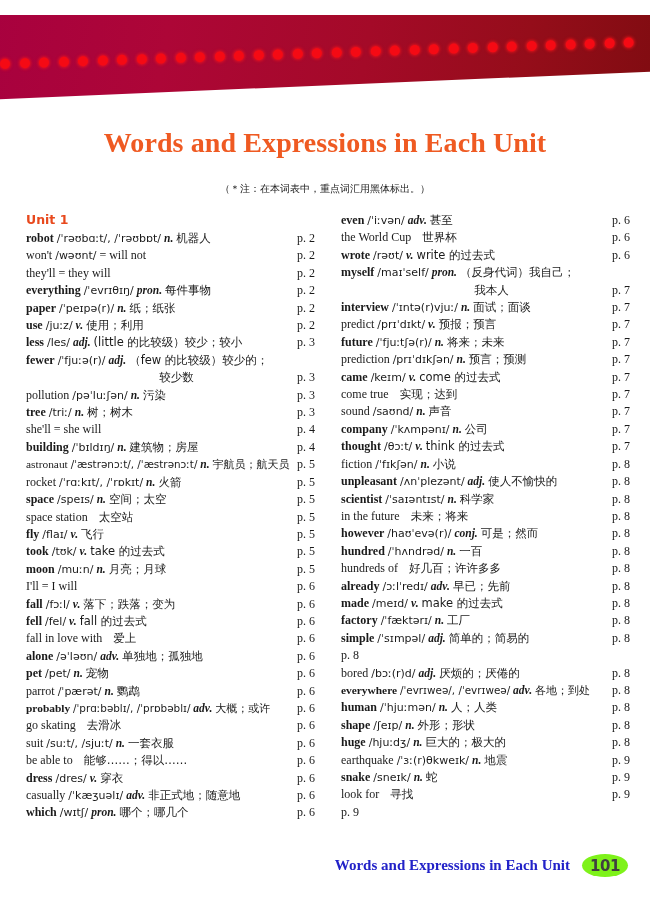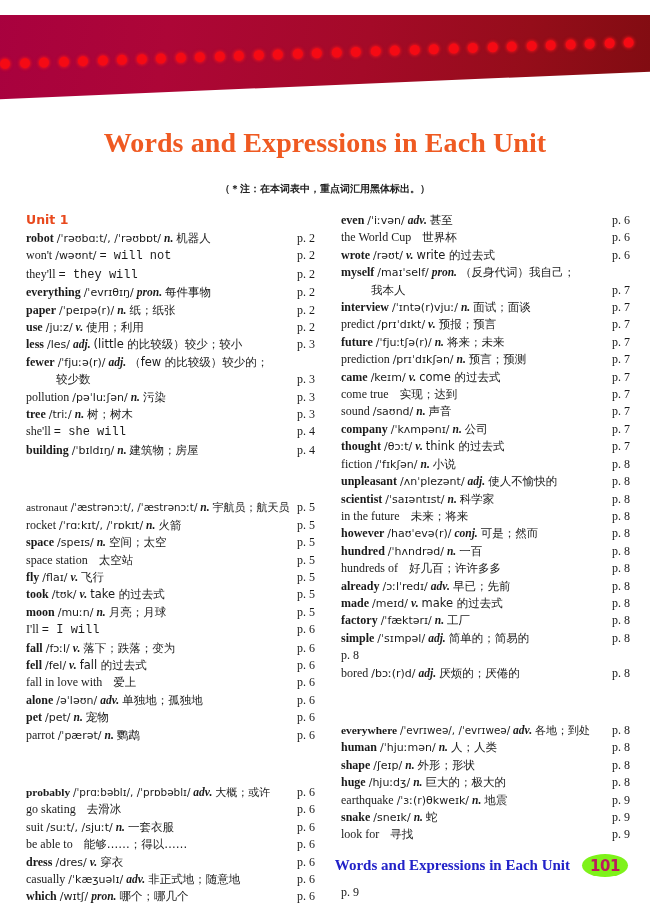--- a/index.html
+++ b/index.html
@@ -61,21 +61,21 @@
     font-family: "Liberation Serif", "DejaVu Serif", serif;
   }
   #page-note {
     position: absolute;
     left: 0; top: 182px;
     width: 650px;
     text-align: center;
     font-size: 10px;
     color: #202020;
     font-family: "DejaVu Sans", "Liberation Sans", sans-serif;
-    font-weight: bold;
+    font-weight: normal;
   }
 
   
   #columns {
     position: absolute;
     left: 0; top: 212px;
     width: 650px;
     display: flex;
   }
   .col {
@@ -104,33 +104,33 @@
   .entry .etext {
     flex: 1 1 auto;
     overflow: hidden;
   }
   .entry .epage {
     flex: 0 0 auto;
     text-align: left;
     width: 34px;
     font-size: 12px;
   }
-  .entry.indent .etext { padding-left: 30px; }
+  .entry.indent .etext { padding-left: 30px; text-align: center; }
   .entry.noPage .epage { visibility: hidden; }
 
   
   .w   { font-weight: bold; }
   .wn  { font-weight: normal; text-align: right; }
   .ph  { font-family: "DejaVu Sans", "Liberation Sans", sans-serif; font-size: 11px; font-weight: normal; }
   .pos { font-style: italic; font-weight: bold; font-size: 11.5px; }
   .cn  { font-family: "DejaVu Sans", "Liberation Sans", sans-serif; font-size: 11.5px; font-weight: normal; }
-  .en  { font-weight: normal; font-family: Liberation Mono, monospace; }
-
-  
-  .entry.tight { font-size: 11.4px; margin-top: 40px; }
+  .en  { font-weight: normal; }
+
+  
+  .entry.tight { font-size: 11.4px; }
   .entry.tight .ph { font-size: 10.4px; }
   .entry.tight .cn { font-size: 11px; }
 
   
   #footer {
     position: absolute;
     left: 0; bottom: 42px;
     width: 650px;
     display: flex;
     justify-content: flex-end;
@@ -142,21 +142,21 @@
     font-size: 15px;
     font-weight: bold;
     color: #2222c8;
     font-family: "Liberation Serif", "DejaVu Serif", serif;
     margin-right: 12px;
   }
   #page-badge {
     width: 46px; height: 23px;
     border-radius: 50%;
     background: #7ef21a;
-    color: #be185d;
+    color: #404040;
     font-size: 15px;
     font-weight: bold;
     font-family: "DejaVu Sans", "Liberation Sans", sans-serif;
     display: flex;
     align-items: center;
     justify-content: center;
     letter-spacing: -0.5px;
   }
 </style>
 </head>

